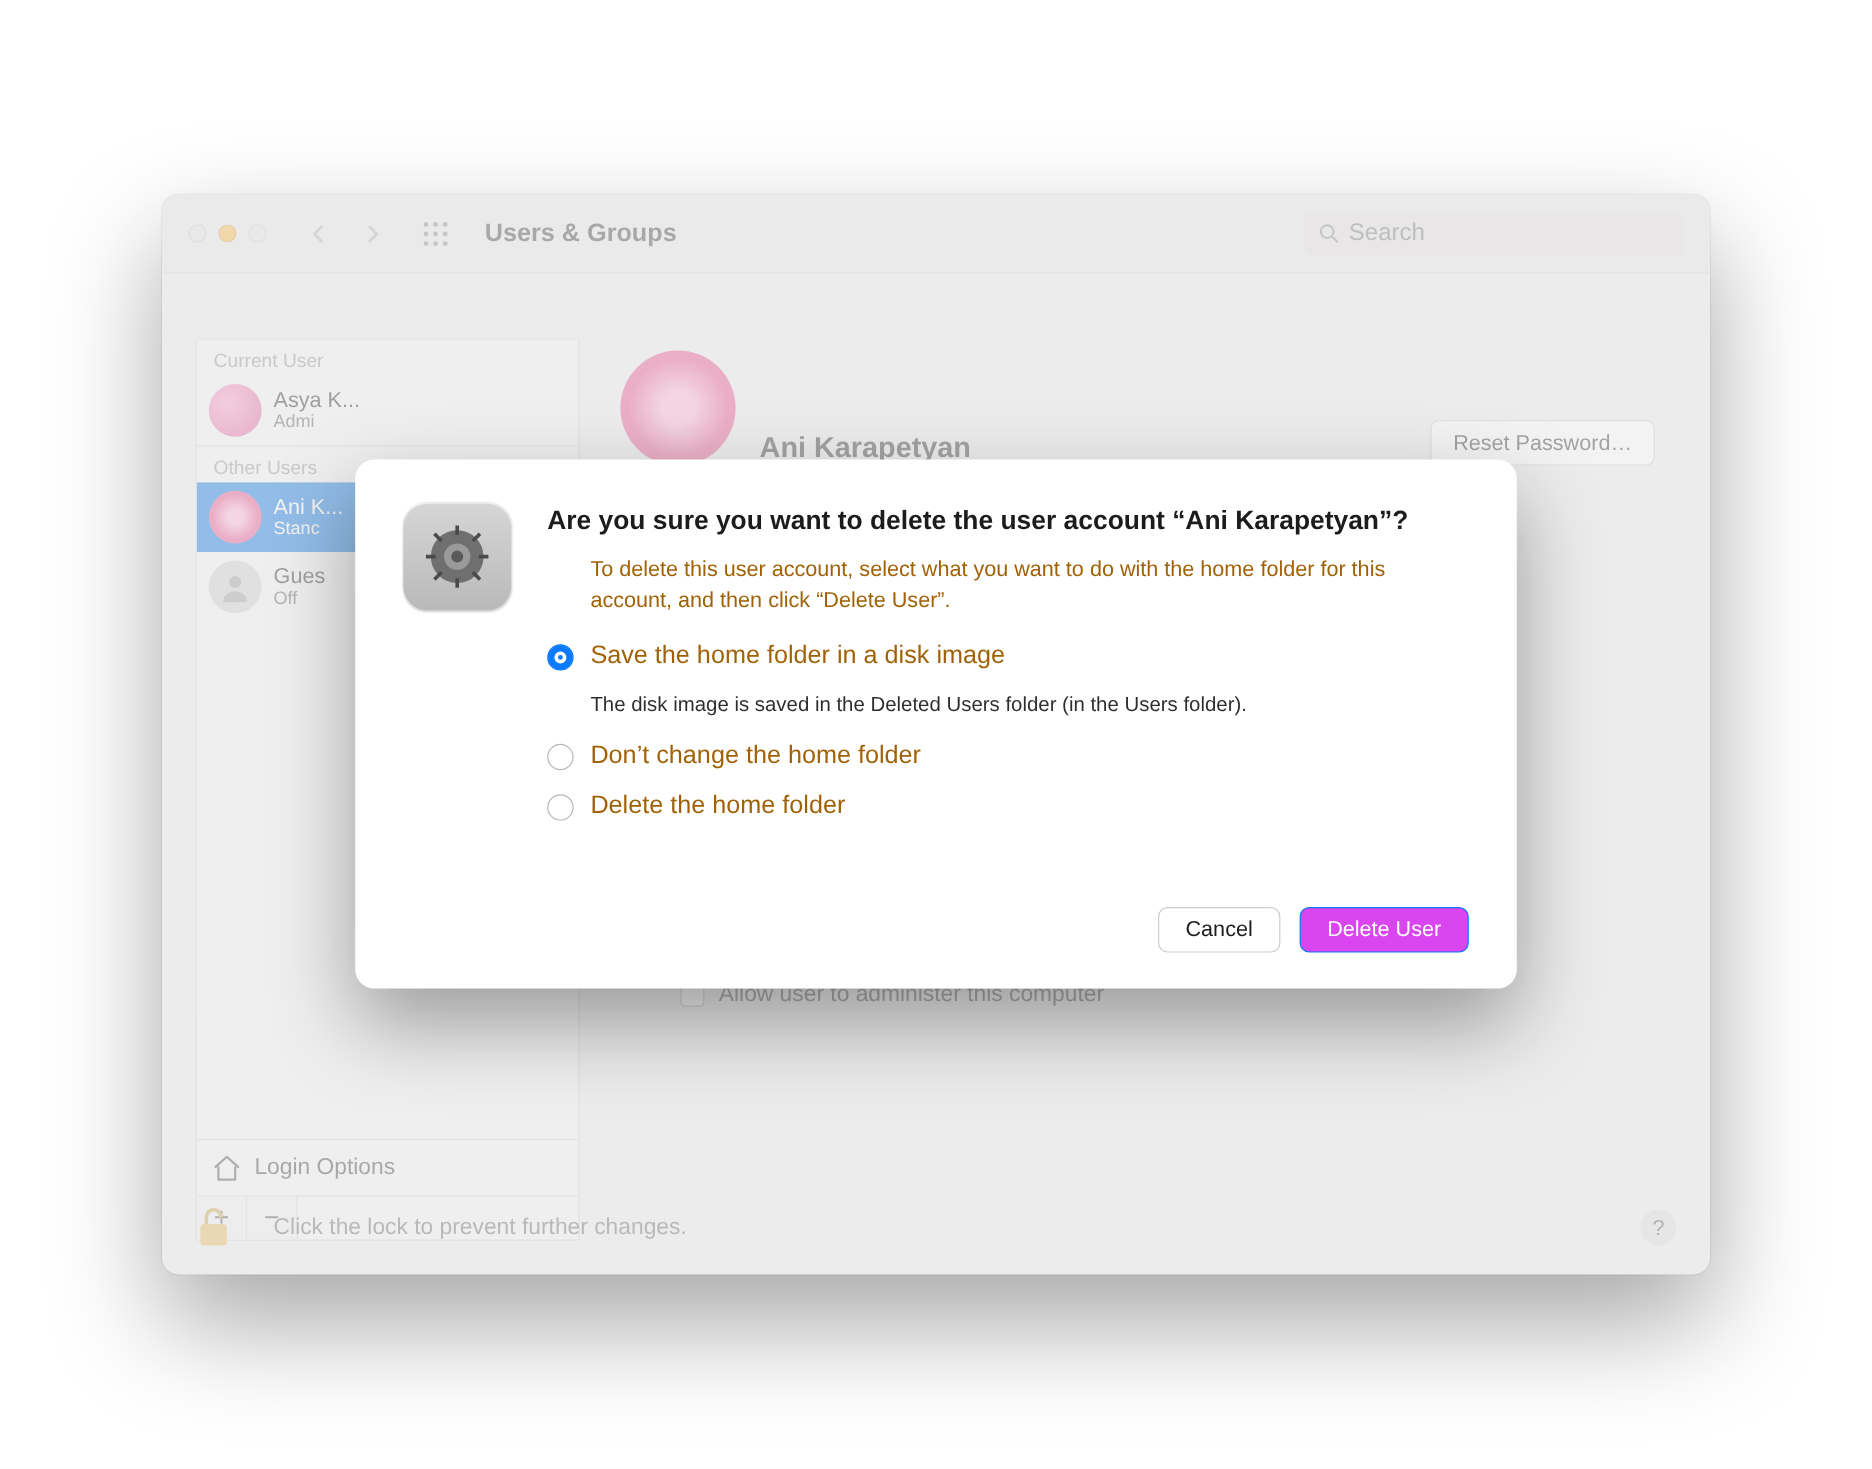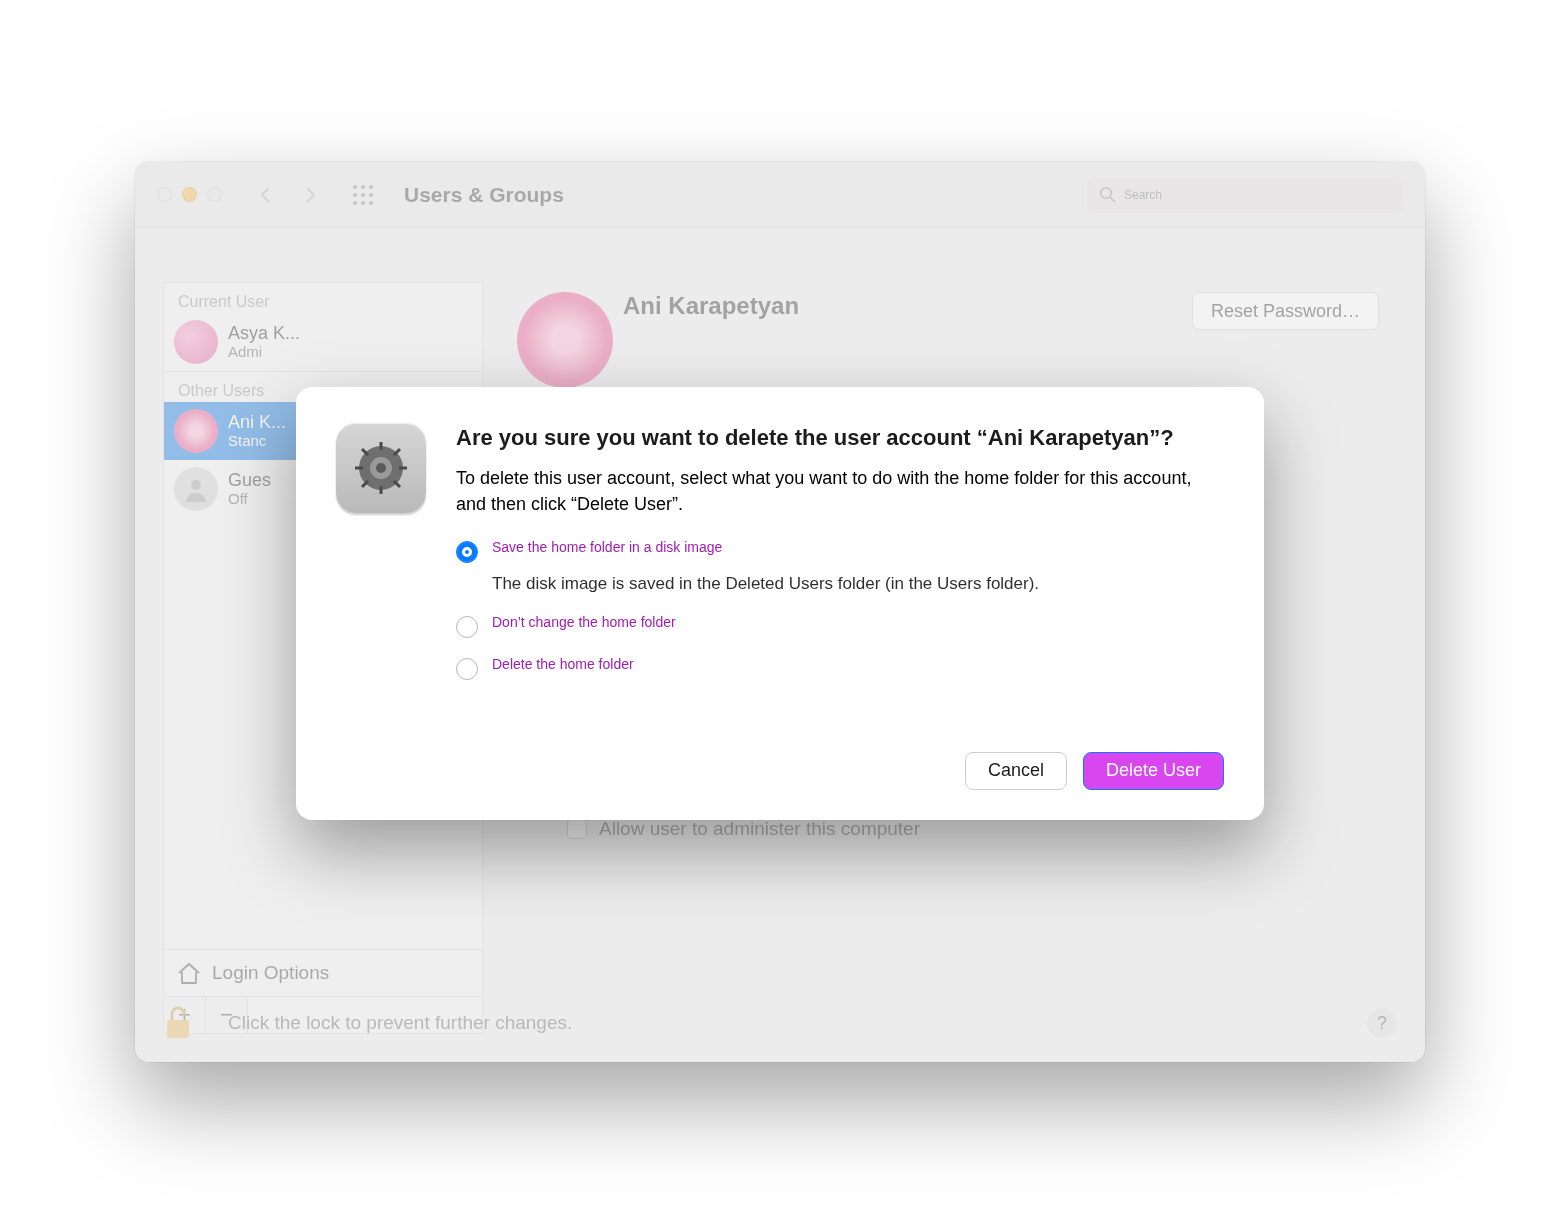--- a/index.html
+++ b/index.html
@@ -43,21 +43,21 @@
   .chev { width:16px; height:16px; }
   .grid-icon { width:22px; height:22px; margin-right:20px; }
   .window-title { font-size:21px; font-weight:600; color:#3c3c3c; flex:1; }
   .search-field {
     width:316px; height:36px; background:#e1dede;
     border-radius:8px; display:flex; align-items:center;
     padding:0 12px; gap:6px; color:#8a8787;
   }
   .search-field input{
     background:transparent; border:none; outline:none; flex:1;
-    font-size:12px; color:#1d4ed8;
+    font-size:20px; color:#1d4ed8;
   }
   .content {
     position:absolute; top:66px; left:0; right:0; bottom:0;
     padding:54px 28px 28px 28px;
     display:flex; gap:16px;
   }
   .sidebar {
     width:320px;
     background:#f6f4f4;
     border:1px solid #d4d0d0;
@@ -94,21 +94,21 @@
     display:flex; border-top:1px solid #d6d2d2;
   }
   .pm-btn{
     width:42px; height:36px; display:flex;
     align-items:center; justify-content:center;
     border-right:1px solid #d6d2d2;
     font-size:22px; color:#4a4a4a; background:#f2f0f0;
   }
   .main-panel{ flex:1; position:relative; }
   .user-header{
-    display:flex; align-items:flex-start; gap:10px;
+    display:flex; align-items:flex-end; gap:20px;
     padding:10px 18px;
   }
   .big-avatar{
     width:96px; height:96px; border-radius:50%;
     background: radial-gradient(circle at 50% 50%, #ffb2d0 20%, #e84e8a 60%);
   }
   .big-name{ font-size:24px; font-weight:600; color:#2c2c2c; flex:1;}
   .reset-btn{
     height:38px; padding:0 18px; border-radius:7px;
     background:#fff; border:1px solid #cfcccc;
@@ -161,40 +161,41 @@
     display:flex; align-items:center; justify-content:center;
     flex-shrink:0;
     box-shadow: inset 0 1px 0 rgba(255,255,255,0.6), 0 1px 2px rgba(0,0,0,0.2);
   }
   .modal-body{ flex:1; }
   .modal-title{
     font-size:22px; font-weight:700; color:#1c1c1c;
     line-height:1.35; margin-bottom:12px;
   }
   .modal-sub{
-    font-size:18px; color:#000000; line-height:1.45;
+    font-size:18px; color:#a16207; line-height:1.45;
     margin-bottom:22px;
+    margin-left:36px;
   }
   .radio-group{ display:flex; flex-direction:column; gap:18px; margin-bottom:26px;}
   .radio-row{ display:flex; gap:14px; }
   .radio{
     width:22px; height:22px; border-radius:50%;
     border:1.5px solid #b7b7b7; flex-shrink:0; margin-top:2px;
     background:#fff;
   }
   .radio.checked{
     border-color:#0a7aff;
     background: radial-gradient(circle, #0a7aff 0 45%, #fff 47% 58%, #0a7aff 60% 100%);
   }
   .radio.checked::after{ content:""; }
   .radio.checked{
     background:#0a7aff;
     box-shadow: inset 0 0 0 5px #0a7aff, inset 0 0 0 8px #fff;
   }
-  .radio-label{ font-size:14px; color:#a21caf; }
+  .radio-label{ font-size:21px; color:#a16207; }
   .radio-desc{
     font-size:17px; color:#1c1c1c; opacity:0.92;
     margin-top:17px; line-height:1.4;
   }
   .modal-actions{
     display:flex; justify-content:flex-end; gap:16px;
   }
   .btn{
     height:38px; padding:0 22px; border-radius:8px;
     font-size:18px; display:flex; align-items:center;

